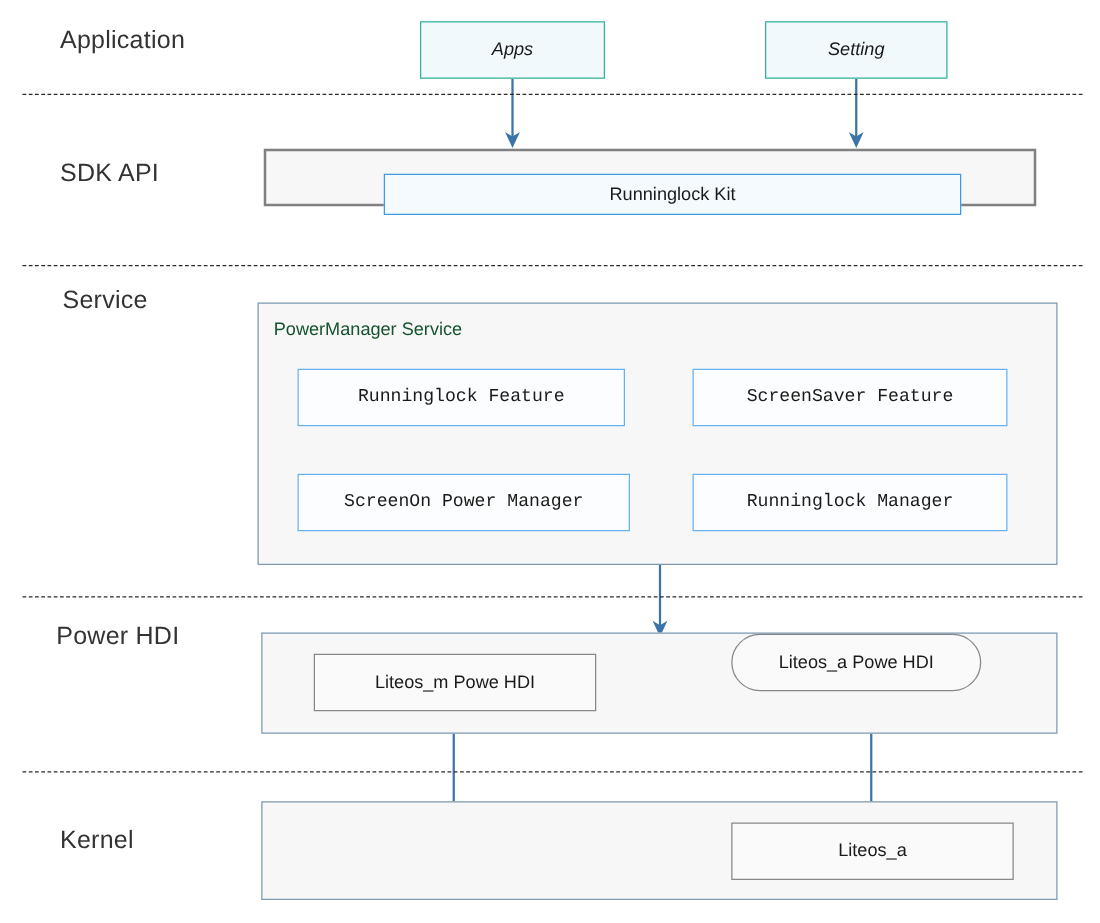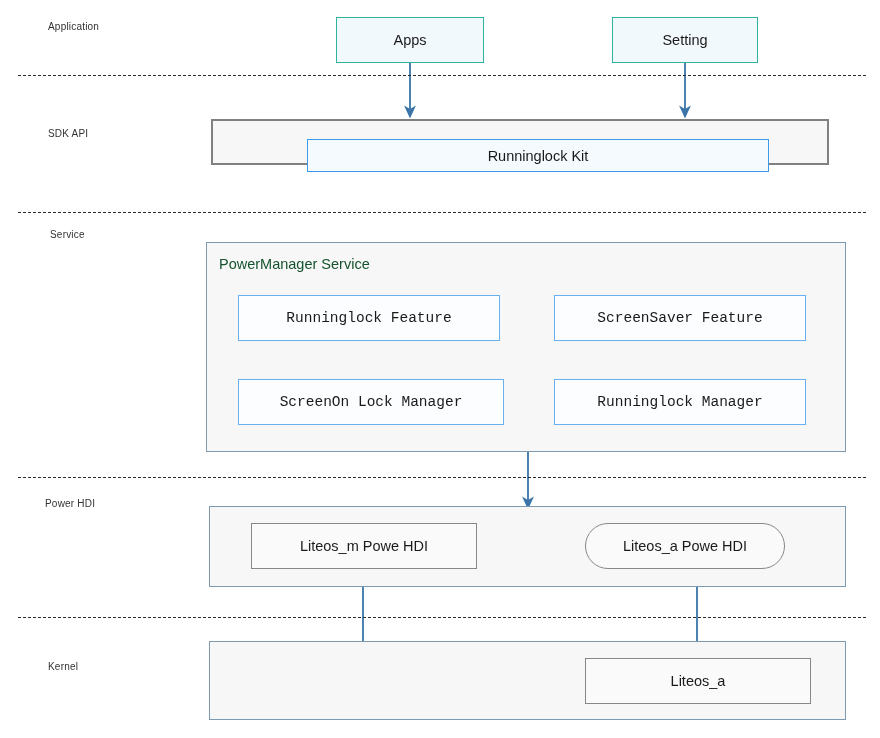--- a/index.html
+++ b/index.html
@@ -15,21 +15,21 @@
     position: relative;
     width: 880px;
     height: 738px;
     background: #ffffff;
     overflow: hidden;
   }
 
   
   .layer-label {
     position: absolute;
-    font-size: 10px;
+    font-size: 20px;
     color: #333333;
     white-space: nowrap;
     letter-spacing: 0.2px;
   }
 
   
   .sep {
     position: absolute;
     left: 18px;
     width: 848px;
@@ -46,20 +46,21 @@
     justify-content: center;
     font-size: 14.5px;
     color: #1a1a1a;
     white-space: nowrap;
   }
 
   
   .box-app {
     border: 1.6px solid #2fb39c;
     background: #f2f9fd;
+    font-style: italic;
   }
 
   
   .panel {
     position: absolute;
     box-sizing: border-box;
     background: #f7f7f7;
   }
   .panel-gray {
     border: 2px solid #808080;
@@ -152,32 +153,32 @@
   <div class="panel panel-steel" style="left:206px; top:242px; width:640px; height:210px;">
     <div class="panel-title" style="left:12px; top:13px;">PowerManager Service</div>
 
     <div class="box box-feature" style="left:31px; top:52px; width:262px; height:46px;">
       <span>Runninglock Feature</span>
     </div>
     <div class="box box-feature" style="left:347px; top:52px; width:252px; height:46px;">
       <span>ScreenSaver Feature</span>
     </div>
     <div class="box box-feature" style="left:31px; top:136px; width:266px; height:46px;">
-      <span>ScreenOn Lock Manager</span>
+      <span>ScreenOn Power Manager</span>
     </div>
     <div class="box box-feature" style="left:347px; top:136px; width:252px; height:46px;">
       <span>Runninglock Manager</span>
     </div>
   </div>
 
   <div class="panel panel-steel" style="left:209px; top:506px; width:637px; height:81px;">
     <div class="box box-gray" style="left:41px; top:16px; width:226px; height:46px;">
       <span>Liteos_m Powe HDI</span>
     </div>
-    <div class="box box-gray" style="left:375px; top:16px; width:200px; height:46px;border-radius:23px;">
+    <div class="box box-gray" style="left:375px; top:0; width:200px; height:46px;border-radius:23px;">
       <span>Liteos_a Powe HDI</span>
     </div>
   </div>
 
   <div class="panel panel-steel" style="left:209px; top:641px; width:637px; height:79px;">
     <div class="box box-gray" style="left:375px; top:16px; width:226px; height:46px;">
       <span>Liteos_a</span>
     </div>
   </div>
 

